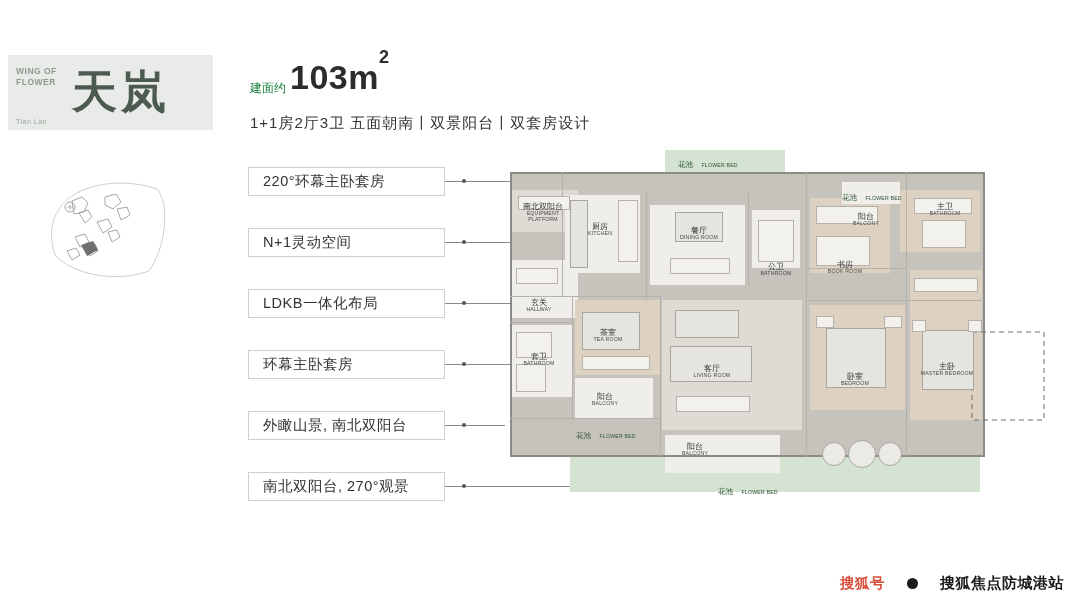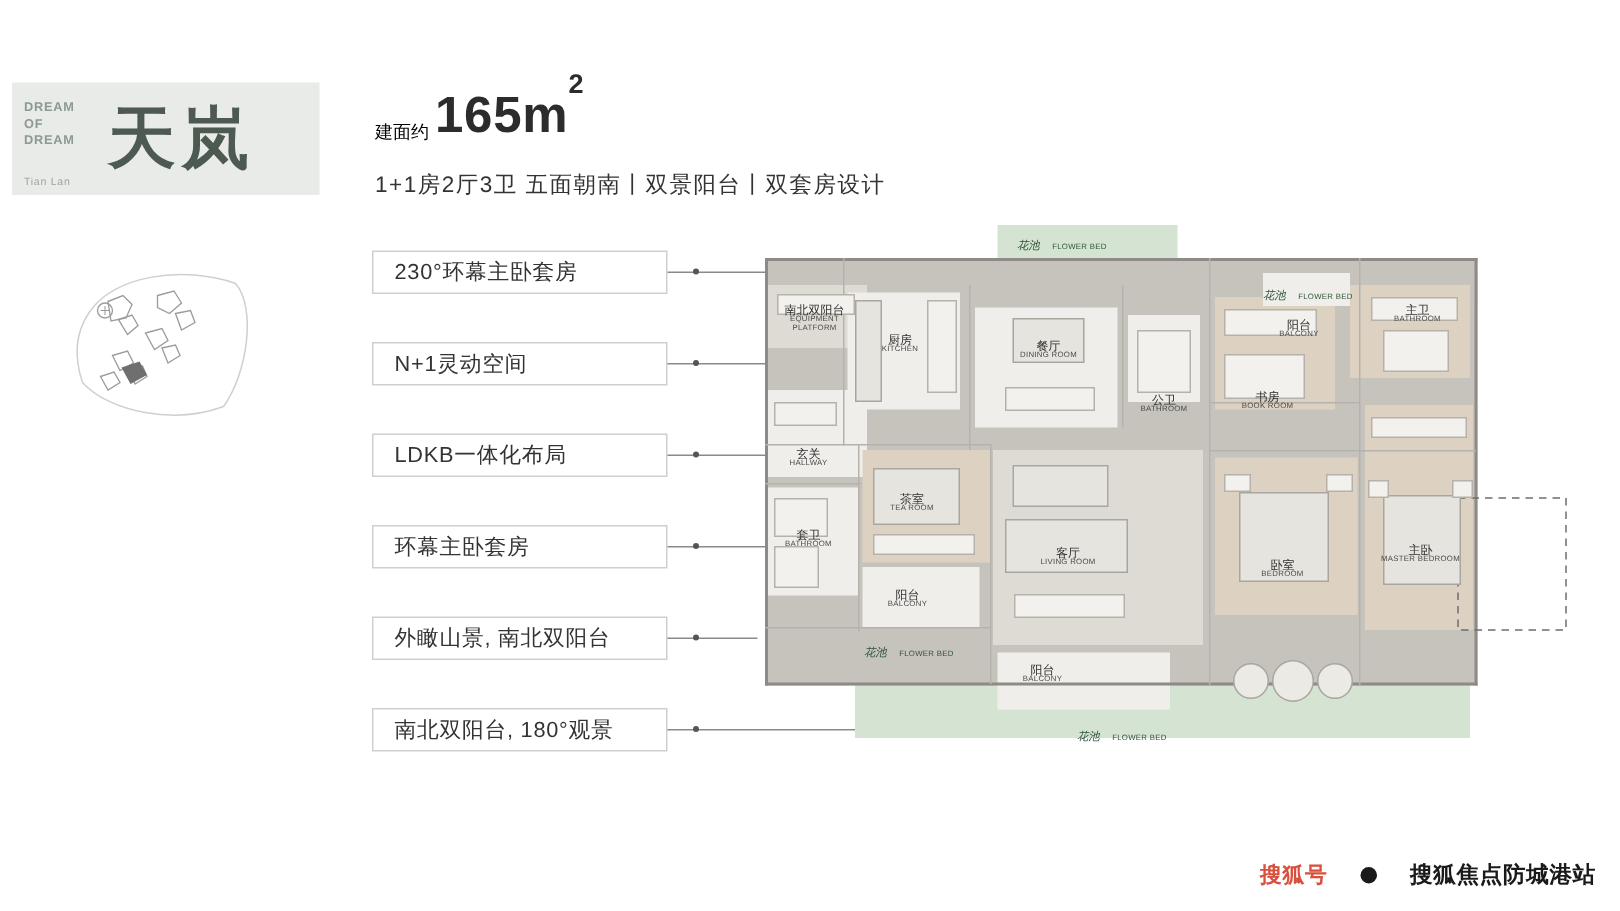--- a/index.html
+++ b/index.html
@@ -30,21 +30,21 @@
     font-size:45px;line-height:60px;font-weight:bold;letter-spacing:4px;
     color:#4d5a52;
     font-family:"DejaVu Sans","Liberation Sans",sans-serif;
   }
 
   
   #locator{left:45px;top:175px;width:135px;height:110px;}
 
   
   #area-label{
-    left:250px;top:80px;font-size:12px;color:#000000;
+    left:250px;top:80px;font-size:12px;color:#15803d;
   }
   #area-value{
     left:290px;top:58px;font-size:34px;font-weight:bold;color:#2c2c2c;
     letter-spacing:.5px;
   }
   #area-value sup{font-size:18px;top:-14px;position:relative;}
   #subtitle{
     left:250px;top:114px;font-size:15px;color:#333;letter-spacing:1px;
   }
 
@@ -67,40 +67,40 @@
   .roomfill{background:#c9c6c0;}
   .roomlight{background:#dedbd5;}
   .roomwood{background:#ddd2c1;}
   .roomwhite{background:#efeeea;}
   .wall{background:#8e8b86;}
   .thinwall{background:#b5b2ad;}
 
   .rlabel{position:absolute;text-align:center;line-height:1.15;}
   .rlabel .cn{font-size:8px;color:#2f2f2f;display:block;}
   .rlabel .en{font-size:5.2px;color:#4a4a4a;display:block;letter-spacing:.2px;}
-  .glabel .cn{font-size:7.5px;color:#2c5236;font-style:italic;}
+  .glabel .cn{font-size:7.5px;color:#2c5236;}
   .glabel .en{font-size:5.2px;color:#2c5236;}
 
   .furn{position:absolute;border:.8px solid #a9a6a0;background:#e6e4df;}
   .furn2{position:absolute;border:.8px solid #b6b2ab;background:#f3f1ed;}
   .circ{position:absolute;border:.8px solid #a9a6a0;border-radius:50%;background:#eceae5;}
 
   
   #watermark{
     right:16px;bottom:14px;display:flex;align-items:center;gap:22px;
   }
   #wm-brand{font-size:14.5px;color:#d94f3d;font-weight:bold;letter-spacing:.5px;}
   #wm-dot{width:11px;height:11px;border-radius:50%;background:#1a1a1a;}
   #wm-text{font-size:15px;color:#1a1a1a;font-weight:bold;letter-spacing:.5px;}
 </style>
 </head>
 <body>
 
 <div class="abs" id="title-block"></div>
-<div class="abs" id="wing-of-dream">DREAM OF DREAM</div>
+<div class="abs" id="wing-of-dream">WING OF FLOWER</div>
 <div class="abs" id="cn-title">天岚</div>
 <div class="abs" id="pinyin">Tian Lan</div>
 
 <div class="abs" id="locator">
   <svg width="135" height="110" viewBox="0 0 135 110">
     <path d="M14 34 C30 8, 78 2, 112 14 C126 30, 120 74, 104 96 C72 108, 28 100, 10 80 C4 62, 6 46, 14 34 Z" fill="none" stroke="#cfcfcf" stroke-width="1"></path>
     <g fill="none" stroke="#9c9c9c" stroke-width=".9">
       <path d="M27 26 l10 -4 l6 6 l-4 9 l-10 2 z"></path>
       <path d="M34 38 l9 -3 l4 7 l-7 6 z"></path>
       <path d="M60 22 l11 -3 l5 8 l-8 7 l-8 -4 z"></path>
@@ -114,41 +114,41 @@
     <g fill="#6f6f6f">
       <path d="M36 70 l12 -4 l5 9 l-11 6 z"></path>
     </g>
     <circle cx="25" cy="32" r="5" fill="none" stroke="#9c9c9c" stroke-width=".9"></circle>
     <path d="M22 32 l6 0 M25 29 l0 6" stroke="#9c9c9c" stroke-width=".7"></path>
   </svg>
 </div>
 
 <div class="abs" id="area-label">建面约</div>
 <div class="abs" id="area-value">
-  <span>165m</span><sup>2</sup>
+  <span>103m</span><sup>2</sup>
 </div>
 <div class="abs" id="subtitle">1+1房2厅3卫  五面朝南丨双景阳台丨双套房设计</div>
 
 <div class="feature" style="top:167px">
-  <span>230°环幕主卧套房</span>
+  <span>220°环幕主卧套房</span>
 </div>
 <div class="feature" style="top:228px">
   <span>N+1灵动空间</span>
 </div>
 <div class="feature" style="top:289px">
   <span>LDKB一体化布局</span>
 </div>
 <div class="feature" style="top:350px">
   <span>环幕主卧套房</span>
 </div>
 <div class="feature" style="top:411px">
   <span>外瞰山景, 南北双阳台</span>
 </div>
 <div class="feature" style="top:472px">
-  <span>南北双阳台, 180°观景</span>
+  <span>南北双阳台, 270°观景</span>
 </div>
 
 <div class="lead" style="left:445px;top:181px;width:525px"></div>
 <div class="dot" style="left:462px;top:179px"></div>
 <div class="lead" style="left:968px;top:181px;width:1px;height:170px"></div>
 
 <div class="lead" style="left:445px;top:242px;width:95px"></div>
 <div class="dot" style="left:462px;top:240px"></div>
 
 <div class="lead" style="left:445px;top:303px;width:70px"></div>

